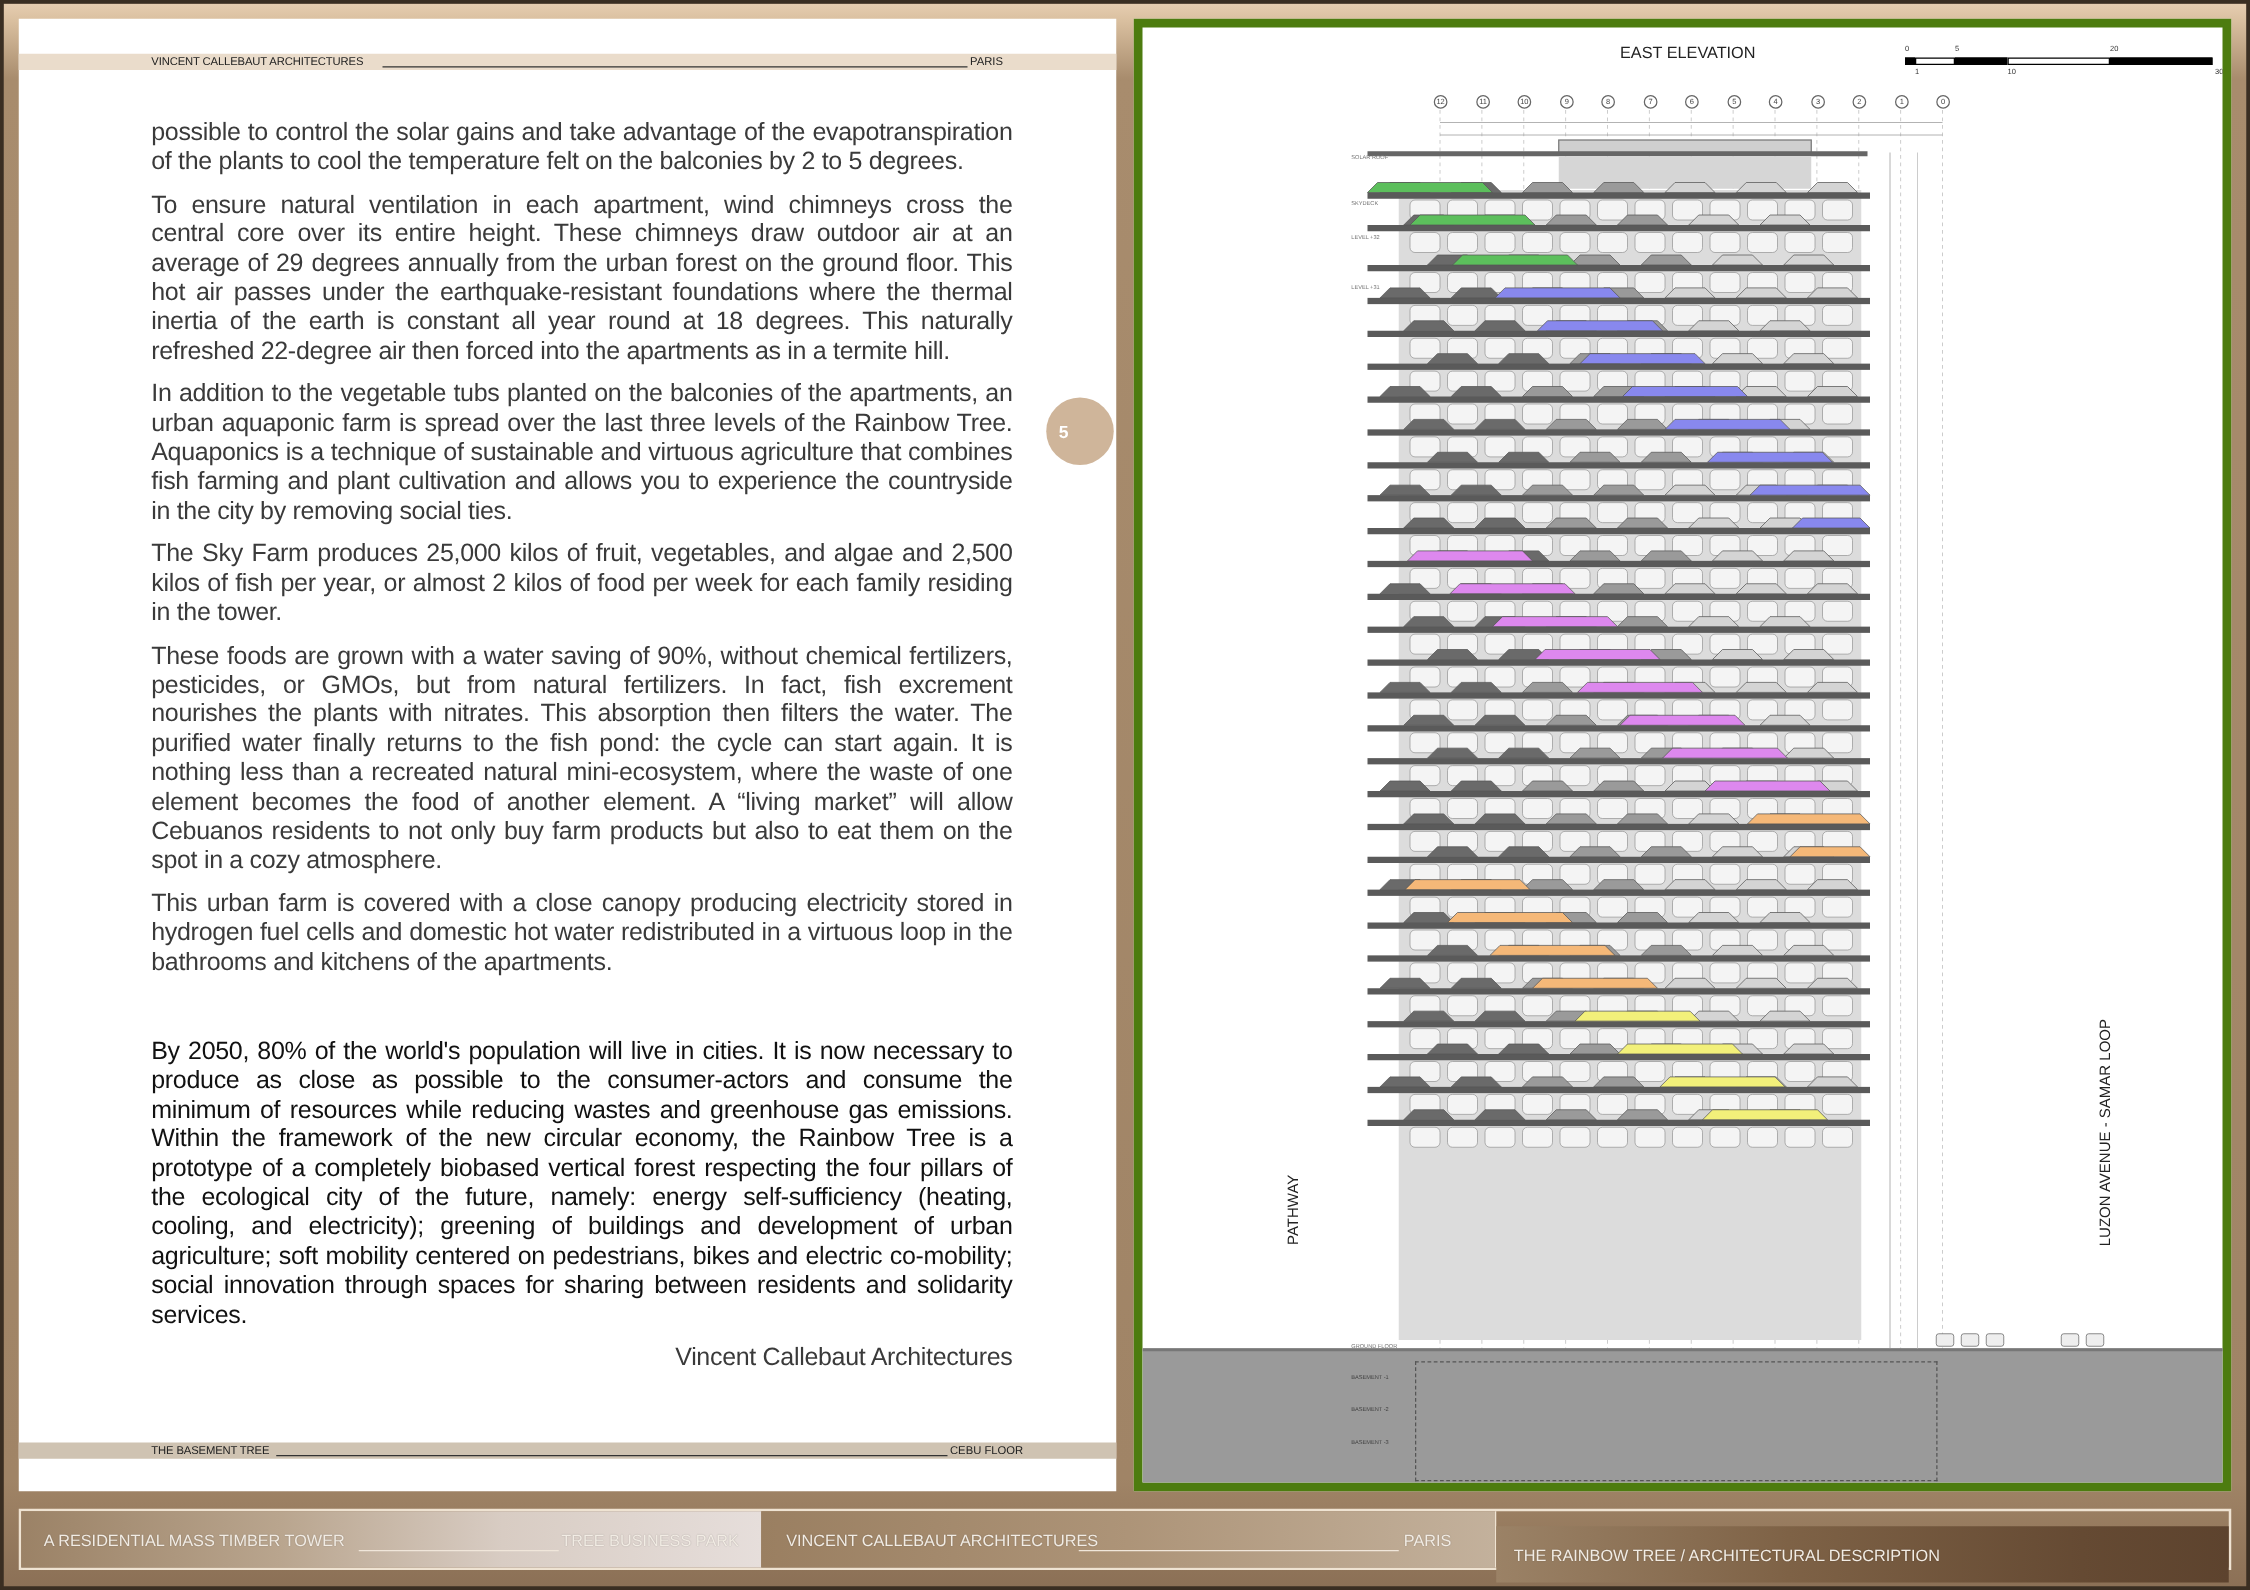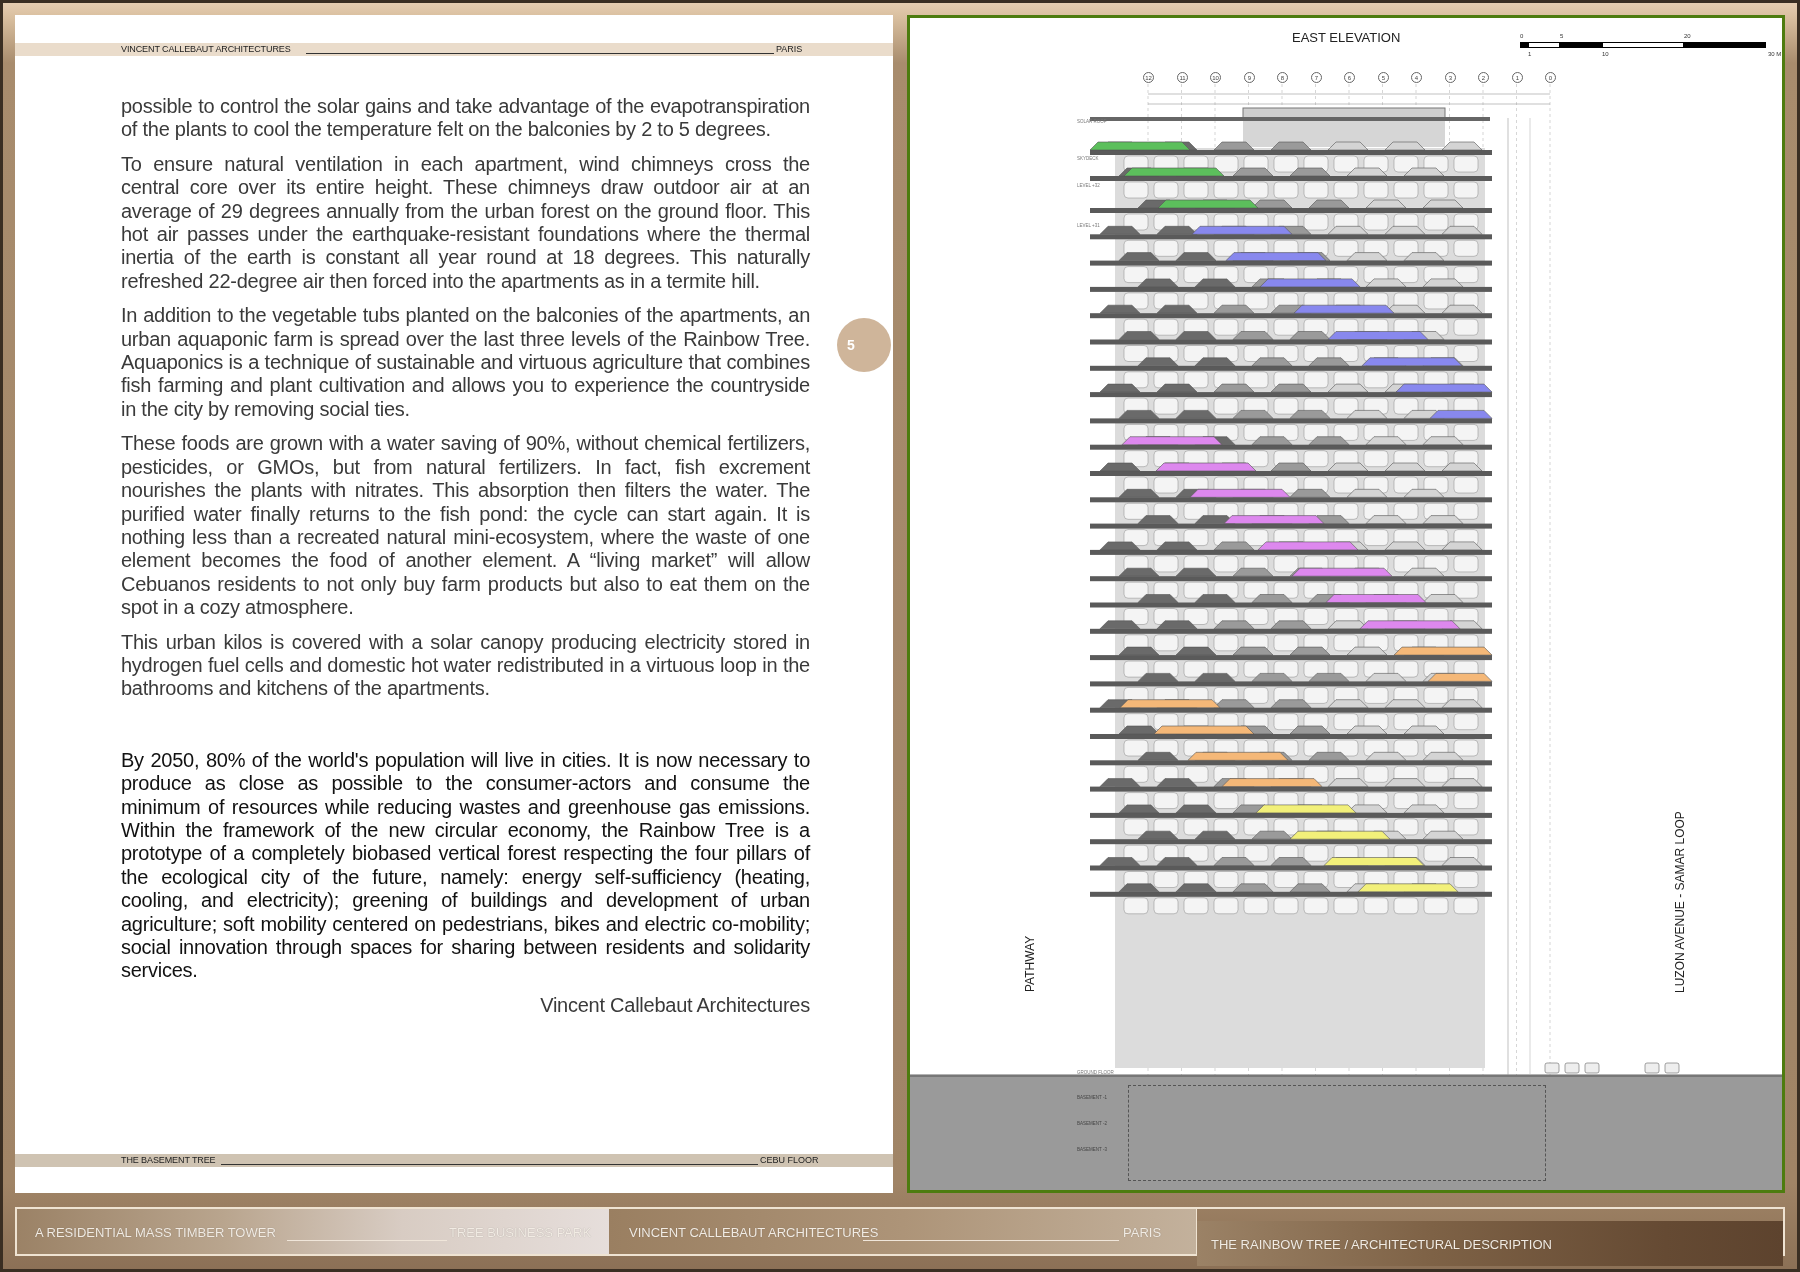--- a/index.html
+++ b/index.html
@@ -44,21 +44,21 @@
   .text-col p.signature { text-align: right; margin-top: 4px; }
   .page-number {
     position: absolute; left: 822px; top: 303px; width: 54px; height: 54px;
     border-radius: 50%; background: #cfb59a;
     color: #fff; font-size: 14px; font-weight: bold;
     display: flex; align-items: center; padding-left: 10px;
   }
   
   .right-panel {
     position: absolute; left: 907px; top: 15px; width: 878px; height: 1178px;
-    background: #ffffff; border: 3px solid #4d7c0f; overflow: hidden;
+    background: #ffffff; border: 7px solid #4d7c0f; overflow: hidden;
   }
   .elev-title {
     position: absolute; left: 382px; top: 12px; font-size: 13px; color: #222;
   }
   .scale-bar { position: absolute; left: 610px; top: 14px; width: 270px; height: 30px; }
   .scale-bar .seg { position: absolute; top: 10px; height: 6px; border: 1px solid #000; }
   .scale-bar .lbl { position: absolute; font-size: 6px; color: #333; }
   .street-label {
     position: absolute; font-size: 12px; color: #222;
     transform: rotate(-90deg); transform-origin: left top; white-space: nowrap;
@@ -102,22 +102,23 @@
   <div class="page-header">
     <span class="hf-left">VINCENT CALLEBAUT ARCHITECTURES</span>
     <span class="hf-line" style="left:291px; width:468px;"></span>
     <span class="hf-right" style="left:761px;">PARIS</span>
   </div>
 
   <div class="text-col">
     <p>possible to control the solar gains and take advantage of the evapotranspiration of the plants to cool the temperature felt on the balconies by 2 to 5 degrees.</p>
     <p>To ensure natural ventilation in each apartment, wind chimneys cross the central core over its entire height. These chimneys draw outdoor air at an average of 29 degrees annually from the urban forest on the ground floor. This hot air passes under the earthquake-resistant foundations where the thermal inertia of the earth is constant all year round at 18 degrees. This naturally refreshed 22-degree air then forced into the apartments as in a termite hill.</p>
     <p>In addition to the vegetable tubs planted on the balconies of the apartments, an urban aquaponic farm is spread over the last three levels of the Rainbow Tree. Aquaponics is a technique of sustainable and virtuous agriculture that combines fish farming and plant cultivation and allows you to experience the countryside in the city by removing social ties.</p>
+    <p>The Sky Farm produces 25,000 kilos of fruit, vegetables, and algae and 2,500 kilos of fish per year, or almost 2 kilos of food per week for each family residing in the tower.</p>
     <p>These foods are grown with a water saving of 90%, without chemical fertilizers, pesticides, or GMOs, but from natural fertilizers. In fact, fish excrement nourishes the plants with nitrates. This absorption then filters the water. The purified water finally returns to the fish pond: the cycle can start again. It is nothing less than a recreated natural mini-ecosystem, where the waste of one element becomes the food of another element. A “living market” will allow Cebuanos residents to not only buy farm products but also to eat them on the spot in a cozy atmosphere.</p>
-    <p>This urban kilos is covered with a solar canopy producing electricity stored in hydrogen fuel cells and domestic hot water redistributed in a virtuous loop in the bathrooms and kitchens of the apartments.</p>
+    <p>This urban farm is covered with a close canopy producing electricity stored in hydrogen fuel cells and domestic hot water redistributed in a virtuous loop in the bathrooms and kitchens of the apartments.</p>
     <p class="conclusion">By 2050, 80% of the world's population will live in cities. It is now necessary to produce as close as possible to the consumer-actors and consume the minimum of resources while reducing wastes and greenhouse gas emissions. Within the framework of the new circular economy, the Rainbow Tree is a prototype of a completely biobased vertical forest respecting the four pillars of the ecological city of the future, namely: energy self-sufficiency (heating, cooling, and electricity); greening of buildings and development of urban agriculture; soft mobility centered on pedestrians, bikes and electric co-mobility; social innovation through spaces for sharing between residents and solidarity services.</p>
     <p class="signature">Vincent Callebaut Architectures</p>
   </div>
 
   <div class="page-number">5</div>
 
   <div class="page-footer">
     <span class="hf-left">THE BASEMENT TREE</span>
     <span class="hf-line" style="left:206px; width:537px;"></span>
     <span class="hf-right" style="left:745px;">CEBU FLOOR</span>

